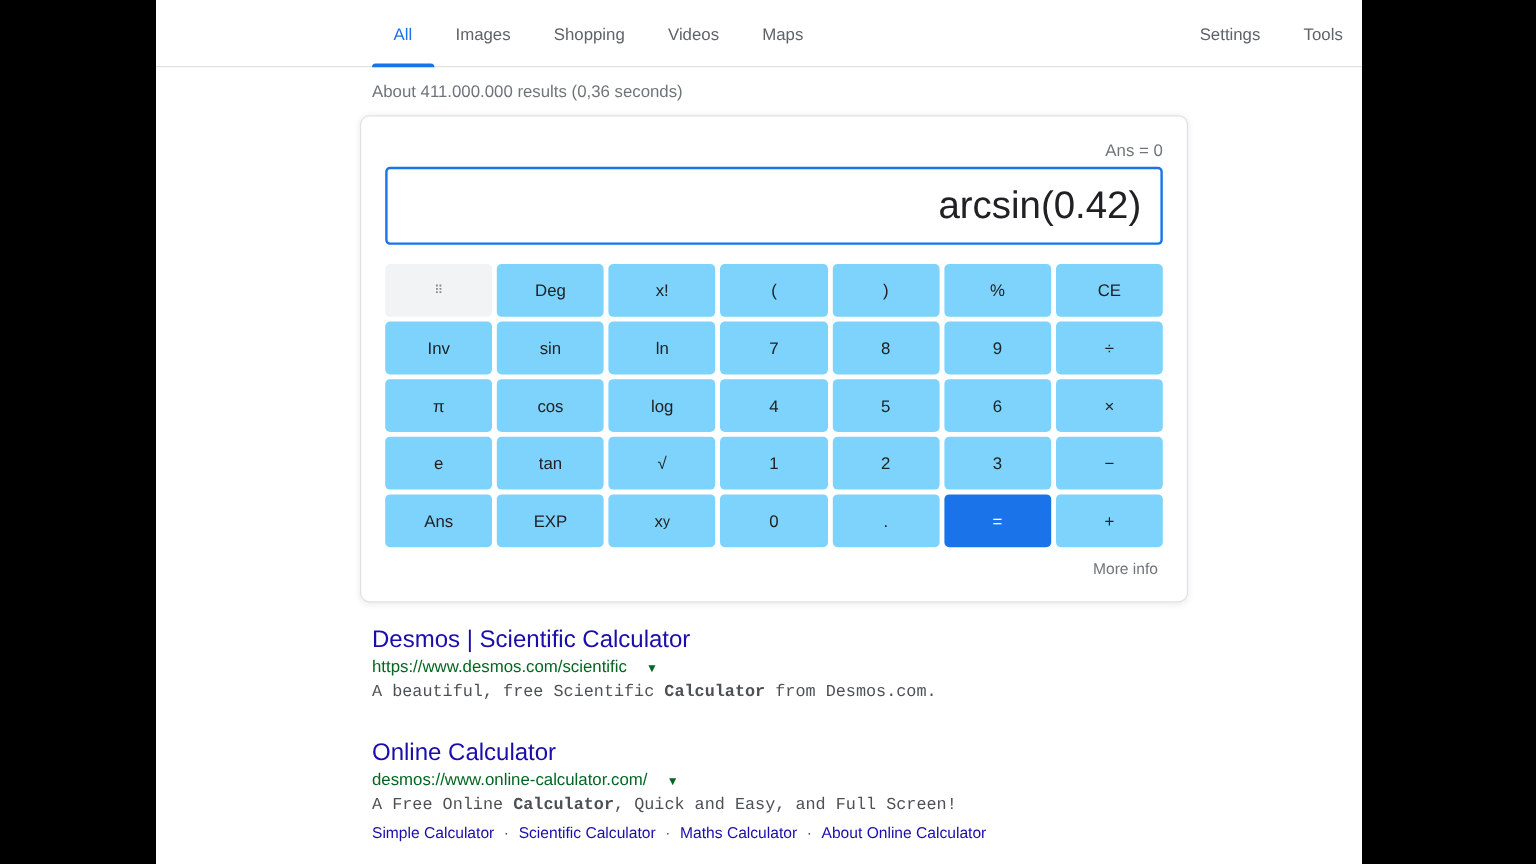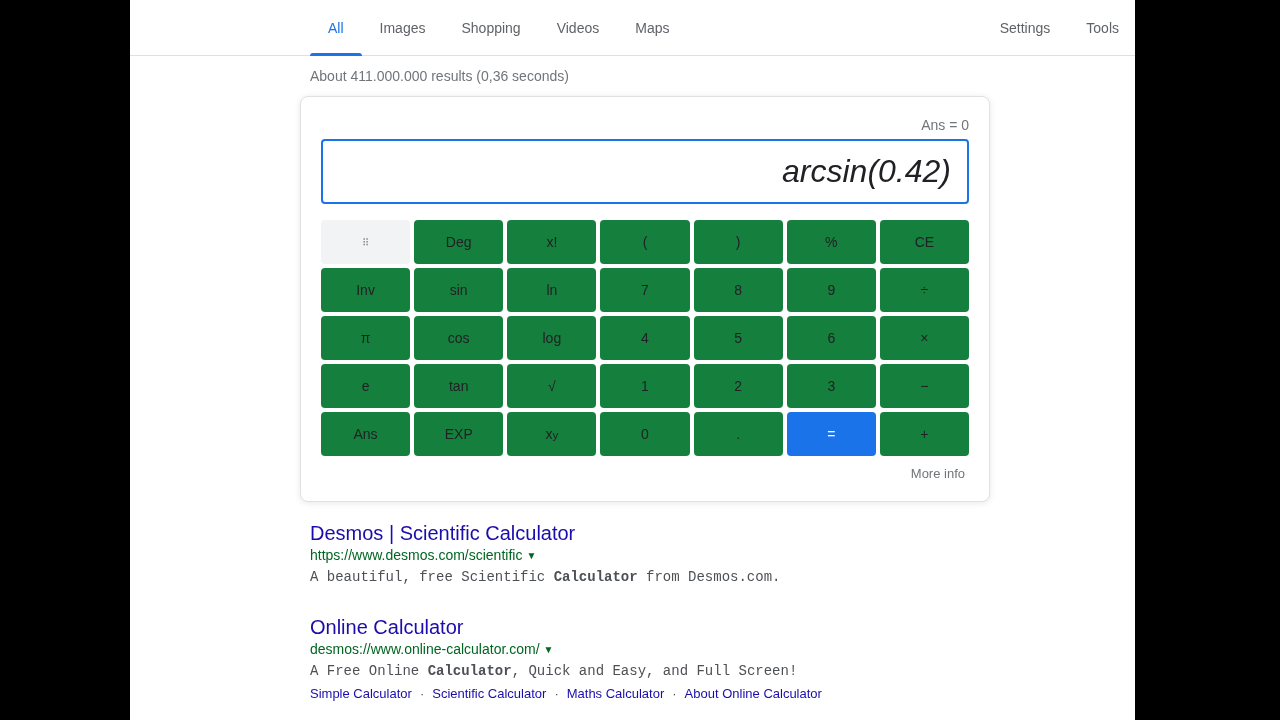--- a/index.html
+++ b/index.html
@@ -117,33 +117,32 @@
     .calc-display {
       border: 2px solid #1a73e8;
       border-radius: 4px;
       padding: 12px 16px;
       font-size: 32px;
       color: #202124;
       text-align: right;
       margin-bottom: 16px;
       min-height: 60px;
       background: #fff;
-      font-style: italic;
     }
 
     .calc-buttons {
       display: grid;
       grid-template-columns: repeat(7, 1fr);
       gap: 4px;
     }
 
     .calc-btn {
       padding: 10px 4px;
       font-size: 14px;
-      background: #15803d;
+      background: #7dd3fc;
       border: none;
       border-radius: 4px;
       cursor: pointer;
       color: #202124;
       text-align: center;
       min-height: 44px;
       display: flex;
       align-items: center;
       justify-content: center;
     }
@@ -179,22 +178,22 @@
       color: #1a0dab;
       cursor: pointer;
       text-decoration: none;
       display: block;
       margin-bottom: 2px;
     }
     .result-url {
       font-size: 14px;
       color: #006621;
       display: flex;
-      align-items: center;
-      gap: 4px;
+      align-items: flex-end;
+      gap: 16px;
       margin-bottom: 4px;
     }
     .result-url .arrow {
       font-size: 10px;
       color: #006621;
     }
     .result-snippet {
       font-size: 14px;
       color: #4d5156;
       line-height: 1.5;

